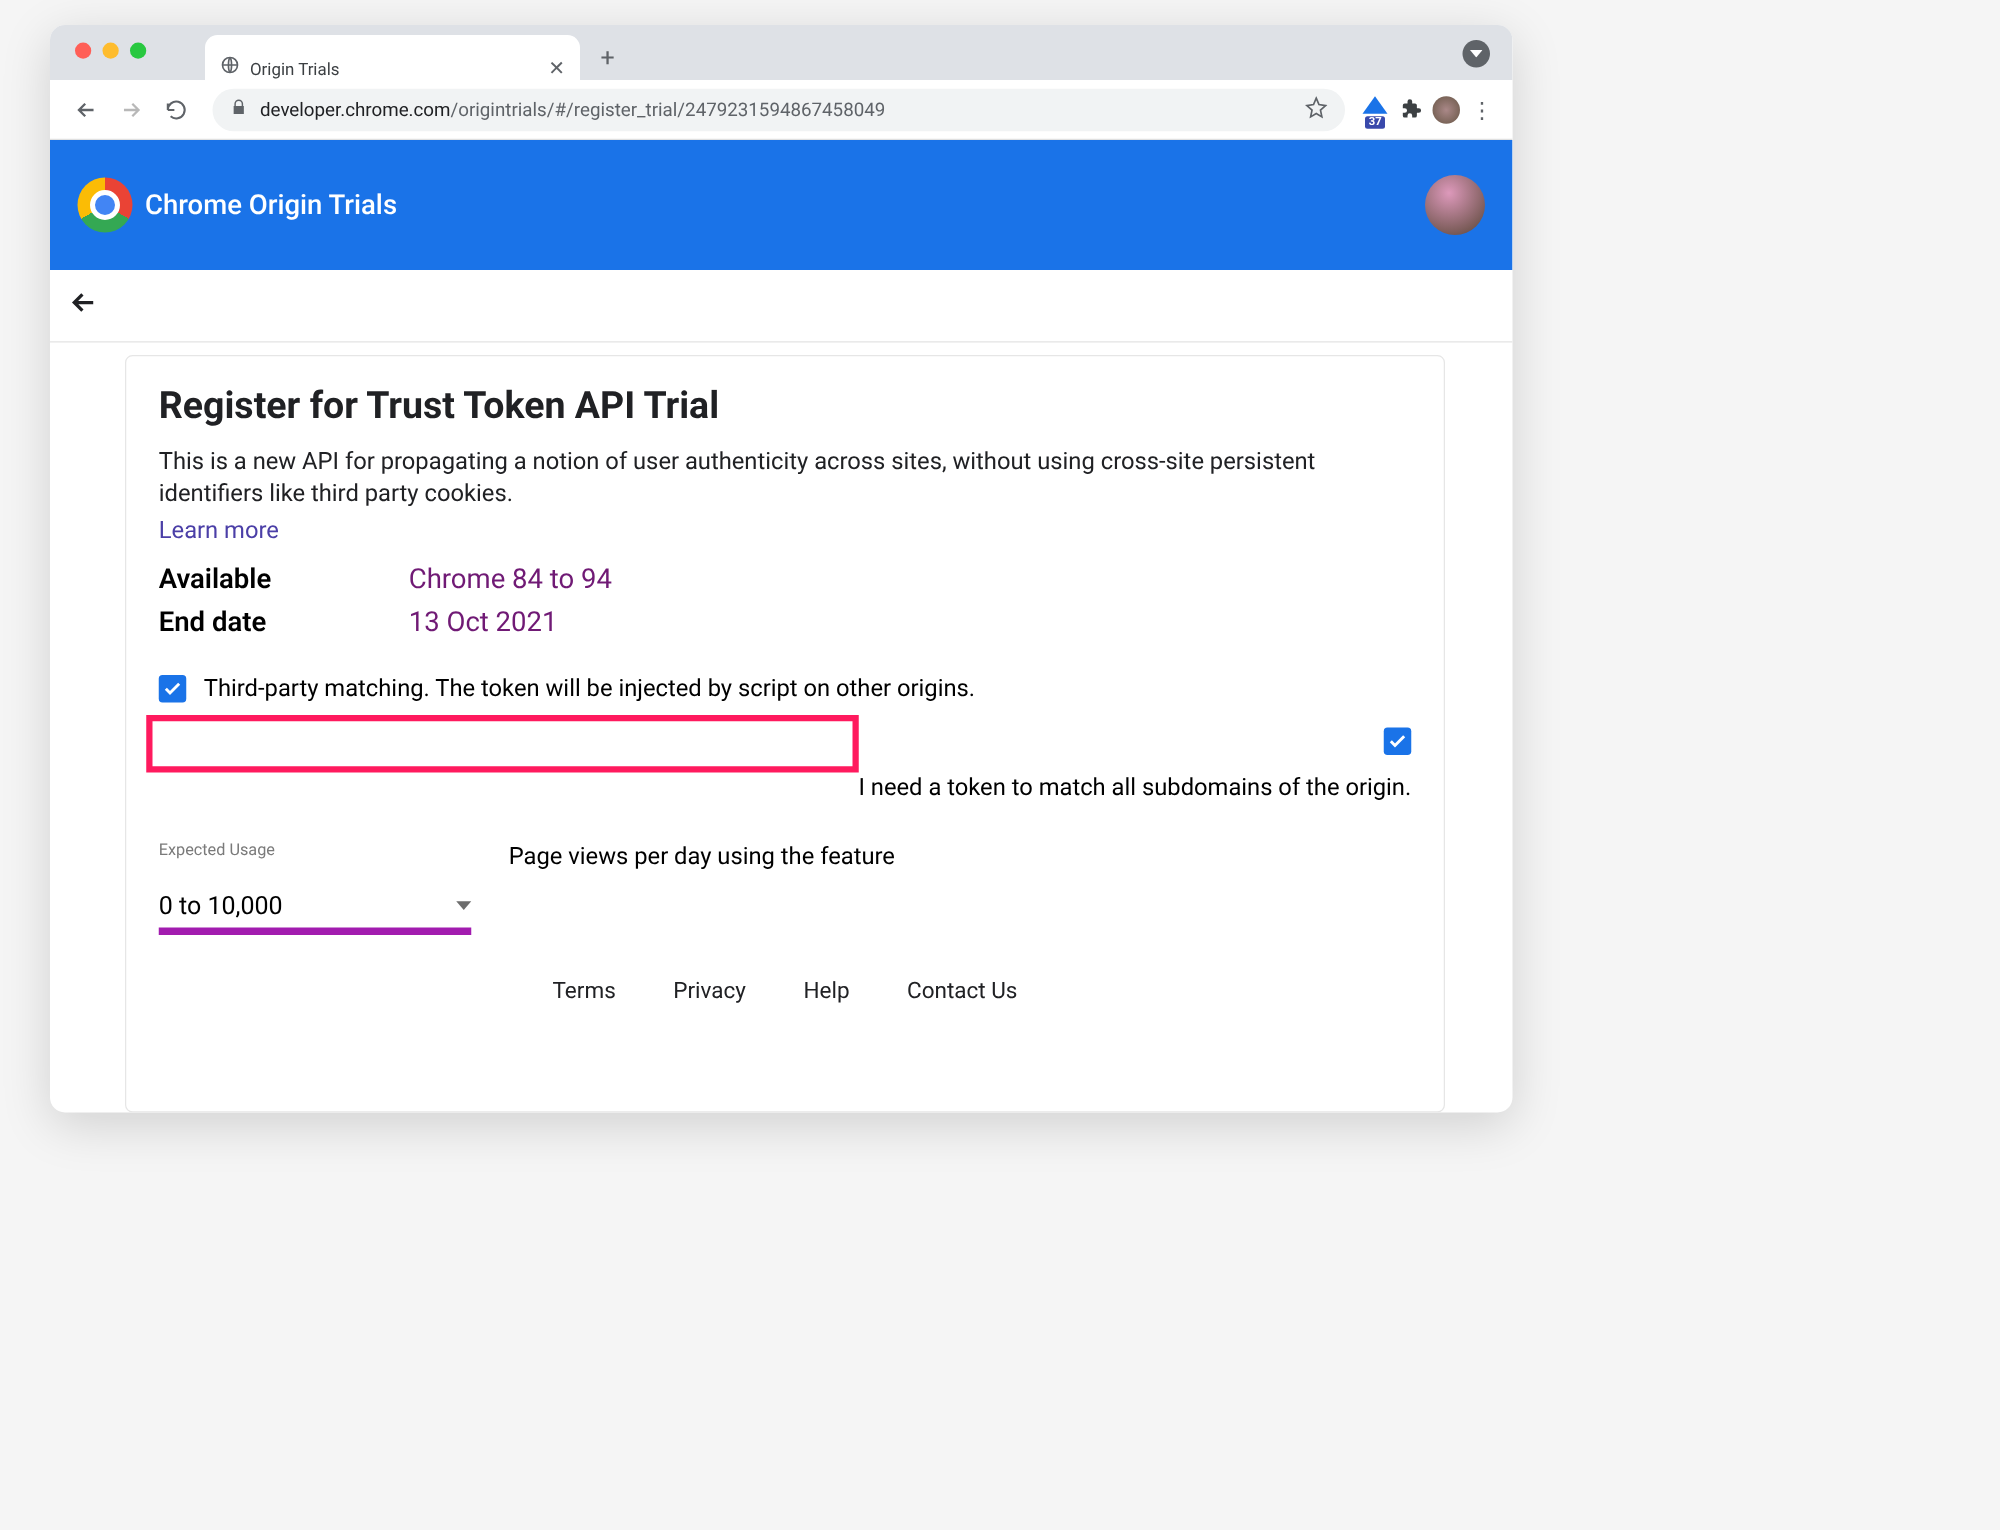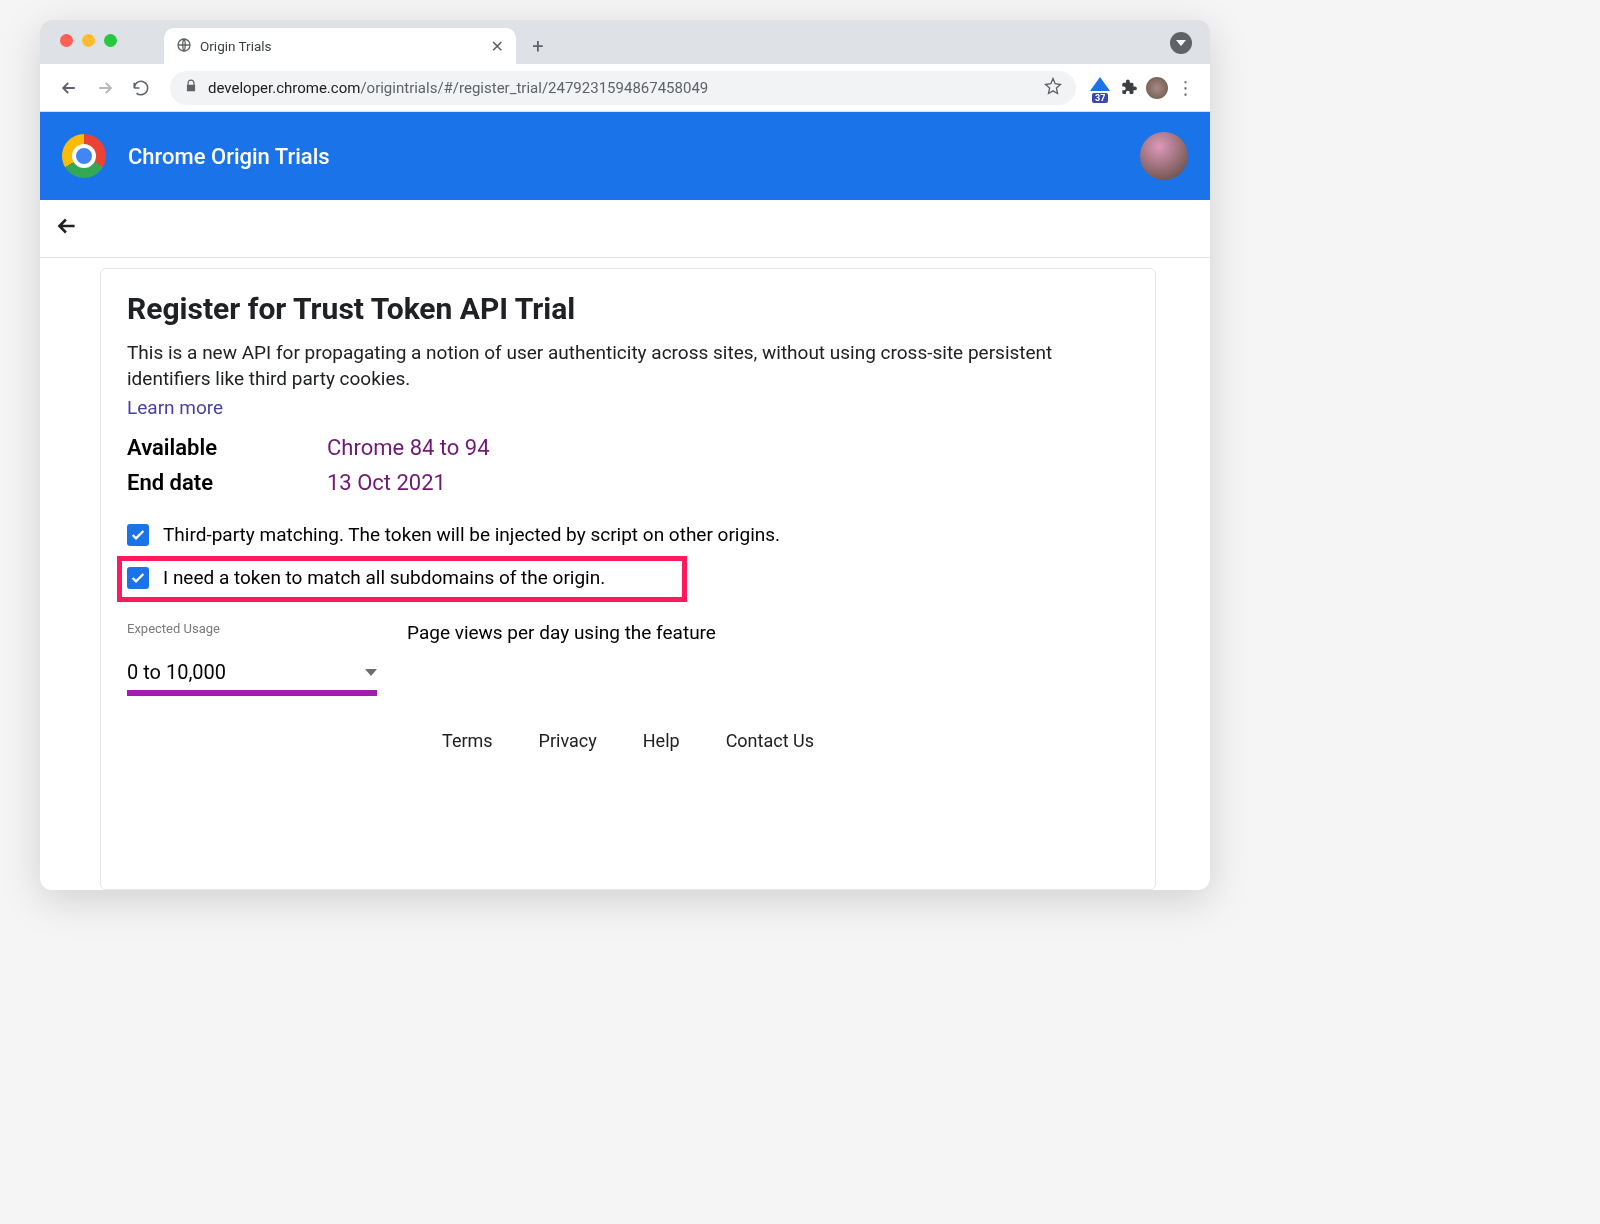--- a/index.html
+++ b/index.html
@@ -39,24 +39,24 @@
     gap: 9px;
   }
   .tl { width: 13px; height: 13px; border-radius: 50%; }
   .tl-red { background: #ff5f57; }
   .tl-yellow { background: #febc2e; }
   .tl-green { background: #28c840; }
   .tab-spacer { width: 110px; }
   .tab {
     background: #fff;
     height: 36px;
-    width: 352px;
+    width: 300px;
     border-radius: 10px 10px 0 0;
     display: flex;
-    align-items: center;
+    align-items: flex-end;
     padding: 0 12px;
     font-size: 13.5px;
     color: #3c4043;
     gap: 8px;
   }
   .tab .close { margin-left: auto; font-size: 16px; color:#5f6368; cursor:pointer;}
   .newtab {
     width: 28px; height: 28px;
     display:flex; align-items:center; justify-content:center;
     font-size: 20px; color:#5f6368; margin-left:8px; margin-bottom:4px;
@@ -118,26 +118,26 @@
     font-size:9px; font-weight:bold;
     padding:0 3px; border-radius:2px;
   }
   .avatar-small {
     width:22px; height:22px; border-radius:50%;
     background: radial-gradient(circle, #a88, #654);
   }
   .kebab { letter-spacing:-1px; font-size:18px; color:#5f6368; padding:0 4px;}
   
   .blue-bar {
-    height: 88px;
+    height: 104px;
     background:#1a73e8;
     display:flex;
     align-items:center;
     padding: 16px 22px;
-    gap: 22px;
+    gap: 10px;
   }
   .chrome-logo {
     width:44px; height:44px; border-radius:50%;
     background: conic-gradient(#ea4335 0 120deg, #34a853 120deg 240deg, #fbbc05 240deg 360deg);
     position:relative;
   }
   .chrome-logo::after{
     content:"";
     position:absolute;
     top:10px; left:10px; width:24px; height:24px;
@@ -340,21 +340,21 @@
 
     <div class="check-row">
       <div class="checkbox">
         <svg width="16" height="16" viewBox="0 0 24 24" fill="none" stroke="#fff" stroke-width="3.5">
             <path d="M4 12l5 5L20 6"></path>
           </svg>
       </div>
       <span>Third-party matching. The token will be injected by script on other origins.</span>
     </div>
 
-    <div class="check-row second" style="position:relative;">
+    <div class="check-row second" style="position:relative;flex-direction:column;">
       <div class="hl-box2" style="left:-10px; top:-10px; width:570px; height:46px;"></div>
       <div class="checkbox">
         <svg width="16" height="16" viewBox="0 0 24 24" fill="none" stroke="#fff" stroke-width="3.5">
             <path d="M4 12l5 5L20 6"></path>
           </svg>
       </div>
       <span>I need a token to match all subdomains of the origin.</span>
     </div>
 
     <div class="usage-row">

